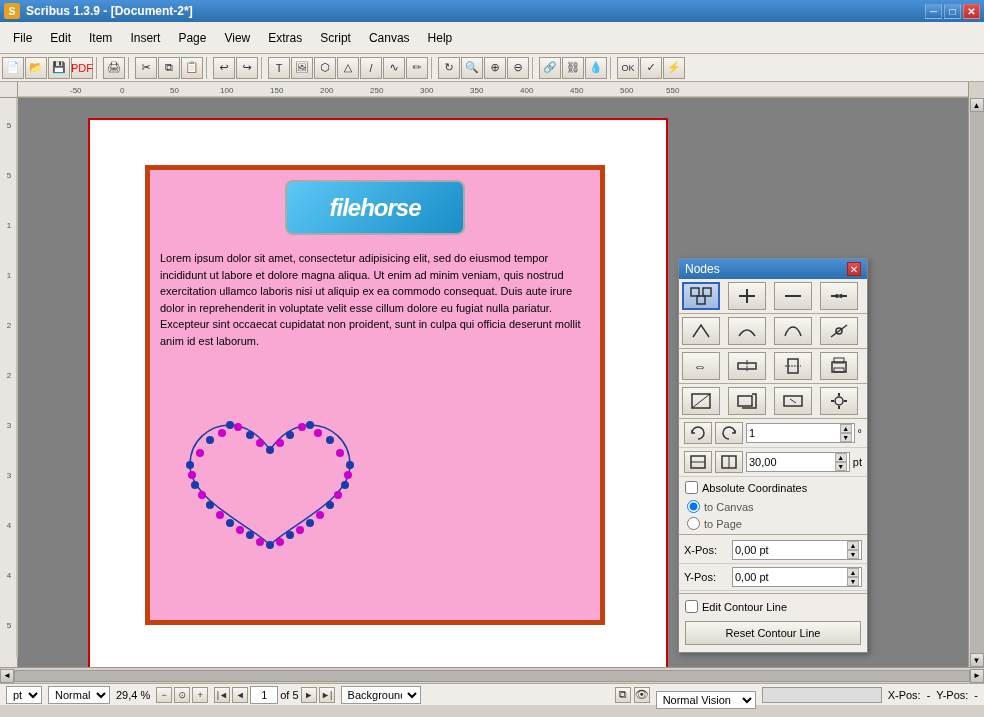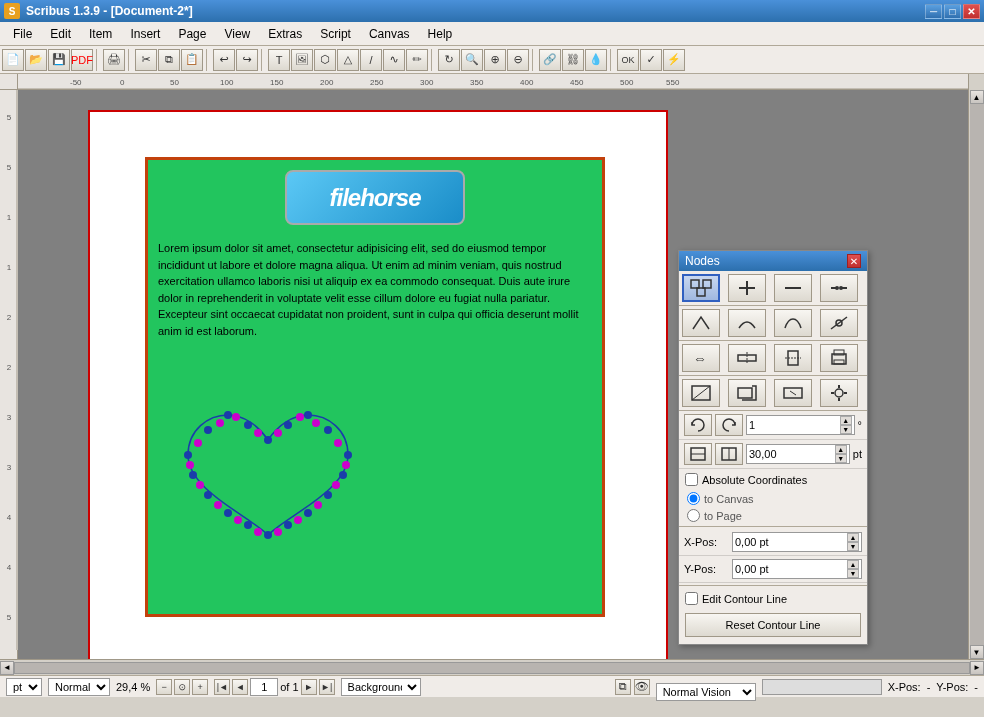--- a/index.html
+++ b/index.html
@@ -24,21 +24,21 @@
     #titlebar .win-btn {
       width: 17px; height: 15px; border: 1px solid rgba(255,255,255,0.3);
       background: linear-gradient(to bottom, #5ba0e0, #3070b0);
       color: white; font-size: 10px; display: flex; align-items: center; justify-content: center; cursor: pointer;
     }
     #titlebar .win-btn.close { background: linear-gradient(to bottom, #e05050, #c03030); }
 
     
     #menubar {
       background: #f0ece8;
-      height: 24px;
+      height: 32px;
       display: flex;
       align-items: center;
       border-bottom: 1px solid #b0a898;
       padding: 0 4px;
     }
     .menu-item {
       padding: 2px 8px;
       cursor: pointer;
       font-size: 12px;
       border: 1px solid transparent;
@@ -76,22 +76,22 @@
       position: absolute;
       left: 70px; top: 20px;
       width: 580px; height: 570px;
       background: white;
       border: 2px solid #cc0000;
     }
     #page-inner {
       position: absolute;
       left: 55px; top: 45px;
       width: 460px; height: 460px;
-      border: 3px solid #c2410c;
-      background: #22c55e;
+      border: 5px solid #c2410c;
+      background: #f9a8d4;
     }
     .filehorse-logo {
       margin: 10px auto;
       width: 180px; height: 55px;
       background: linear-gradient(135deg, #5bc8f5, #1a8dc8);
       border-radius: 8px;
       display: flex; align-items: center; justify-content: center;
       font-size: 24px; font-weight: bold; color: white;
       font-style: italic;
       border: 2px solid #aaa;
@@ -674,21 +674,21 @@
   <span>29,4 %</span>
   <div style="display:flex;align-items:center;gap:2px;">
     <div class="tb-btn" style="width:16px;height:16px;font-size:9px;">−</div>
     <div class="tb-btn" style="width:16px;height:16px;font-size:9px;">⊙</div>
     <div class="tb-btn" style="width:16px;height:16px;font-size:9px;">+</div>
   </div>
   <div style="display:flex;align-items:center;gap:2px;">
     <div class="tb-btn" style="width:16px;height:16px;font-size:9px;">|◄</div>
     <div class="tb-btn" style="width:16px;height:16px;font-size:9px;">◄</div>
     <input type="text" value="1" style="width: 28px; height: 18px; font-size: 11px; border: 1px solid rgb(153, 153, 153); text-align: center;">
-    <span>of 1</span>
+    <span>of 5</span>
     <div class="tb-btn" style="width:16px;height:16px;font-size:9px;">►</div>
     <div class="tb-btn" style="width:16px;height:16px;font-size:9px;">►|</div>
   </div>
   <select class="status-select" style="width:80px;">
     <option>Background</option>
   </select>
   <div style="flex:1;"></div>
   <div style="font-size:10px;display:flex;align-items:center;gap:3px;">
     <div class="tb-btn" style="width:16px;height:16px;">⧉</div>
     <div class="tb-btn" style="width:16px;height:16px;">👁</div>

